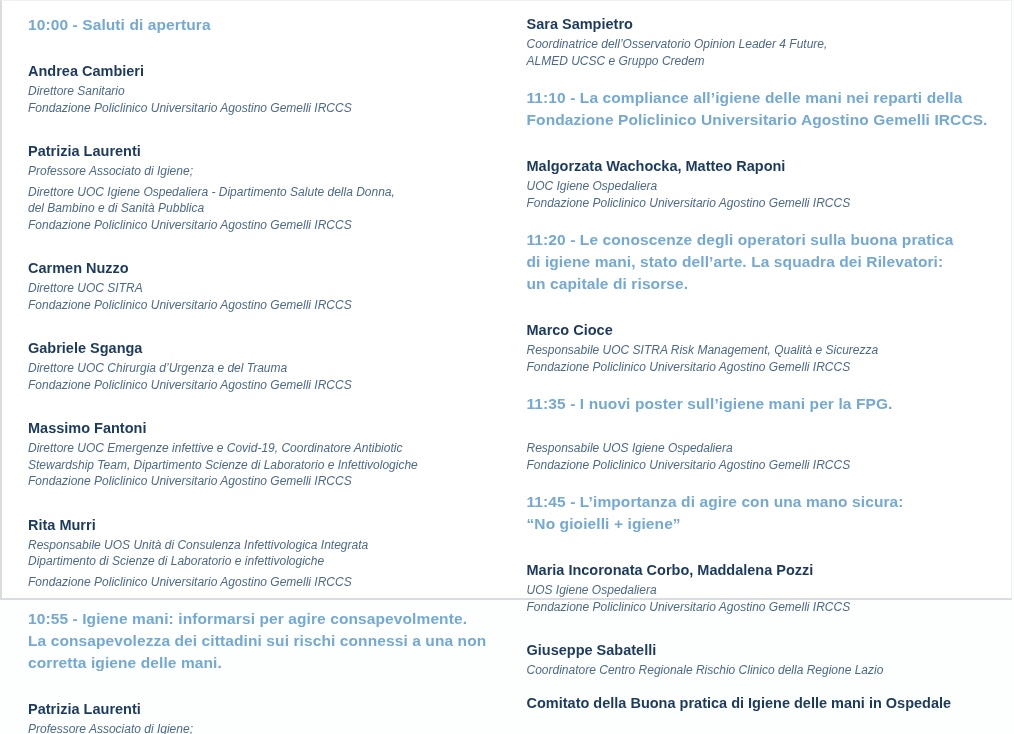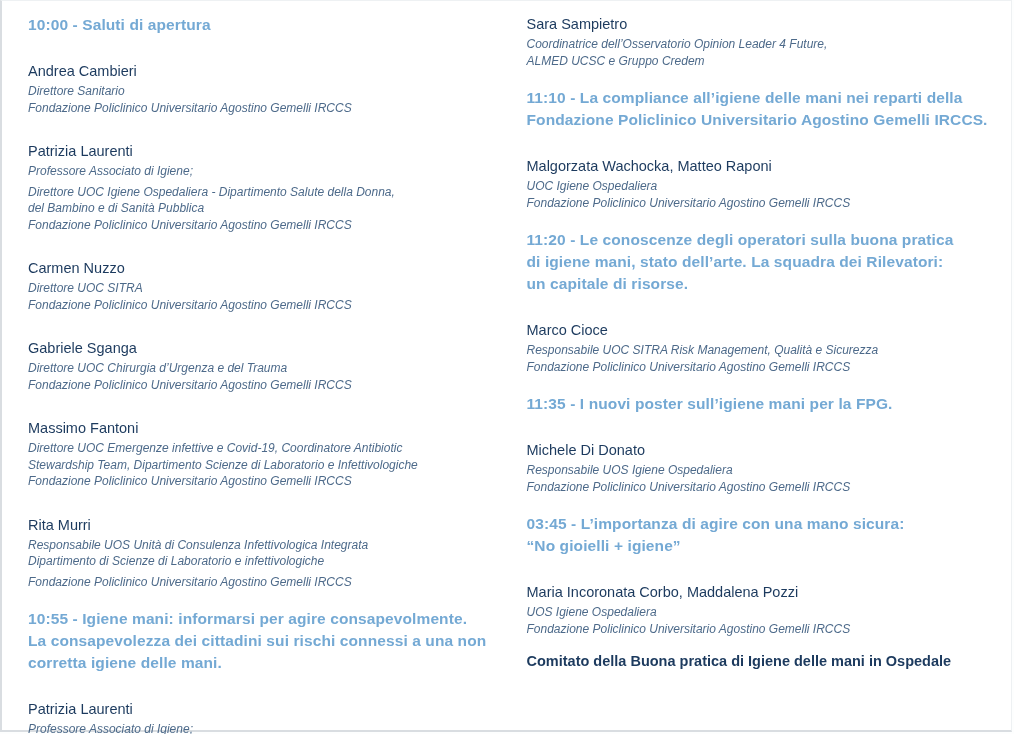--- a/index.html
+++ b/index.html
@@ -4,21 +4,21 @@
 <style>
   html, body { margin: 0; padding: 0; }
   body {
     width: 1014px; height: 734px;
     background: #fdfefe;
     font-family: "Liberation Sans", sans-serif;
     overflow: hidden;
     box-sizing: border-box;
   }
   .page {
-    width: 1012px; height: 732px;
+    width: 1012px; height: 600px;
     background: #ffffff;
     border-left: 2px solid var(--page-border, #d9dde1);
     border-bottom: 2px solid var(--page-border, #d9dde1);
     border-right: 1px solid var(--page-border-faint, #eef1f3);
     border-top: 1px solid var(--page-border-faint, #eef1f3);
     box-sizing: border-box;
     display: flex;
     gap: 22px;
     padding: 13px 8px 0 26px;
   }
@@ -30,21 +30,21 @@
     color: var(--session-heading, #74a9d4);
     margin: 18px 0 0 0;
     white-space: pre-line;
     letter-spacing: 0.1px;
   }
   .col > :first-child { margin-top: 0; }
   .speaker { margin-top: 25px; }
   .speaker-name {
     font-size: 14.5px;
     line-height: 20px;
-    font-weight: 400;
+    font-weight: 700;
     color: var(--speaker-name, #1c3a5e);
     margin-bottom: 2px;
   }
   .speaker-role {
     font-size: 12px;
     font-style: italic;
     line-height: 16.5px;
     color: var(--speaker-role, #4d6a8a);
     margin: 0 0 4px 0;
     white-space: pre-line;
@@ -124,26 +124,29 @@
       <h2 class="session-title">11:20 - Le conoscenze degli operatori sulla buona pratica
 di igiene mani, stato dell’arte. La squadra dei Rilevatori:
 un capitale di risorse.</h2>
       <div class="speaker">
         <div class="speaker-name">Marco Cioce</div>
         <div class="speaker-role">Responsabile UOC SITRA Risk Management, Qualità e Sicurezza
 Fondazione Policlinico Universitario Agostino Gemelli IRCCS</div>
       </div>
       <h2 class="session-title">11:35 - I nuovi poster sull’igiene mani per la FPG.</h2>
       <div class="speaker">
-        <div class="speaker-name">Michele Di Donato</div>
         <div class="speaker-role">Responsabile UOS Igiene Ospedaliera
 Fondazione Policlinico Universitario Agostino Gemelli IRCCS</div>
       </div>
-      <h2 class="session-title">03:45 - L’importanza di agire con una mano sicura:
+      <h2 class="session-title">11:45 - L’importanza di agire con una mano sicura:
 “No gioielli + igiene”</h2>
       <div class="speaker">
         <div class="speaker-name">Maria Incoronata Corbo, Maddalena Pozzi</div>
         <div class="speaker-role">UOS Igiene Ospedaliera
 Fondazione Policlinico Universitario Agostino Gemelli IRCCS</div>
       </div>
+      <div class="speaker">
+        <div class="speaker-name">Giuseppe Sabatelli</div>
+        <div class="speaker-role">Coordinatore Centro Regionale Rischio Clinico della Regione Lazio</div>
+      </div>
       <div class="committee-note">Comitato della Buona pratica di Igiene delle mani in Ospedale</div>
     </div>
 </div>
 
 </body></html>

